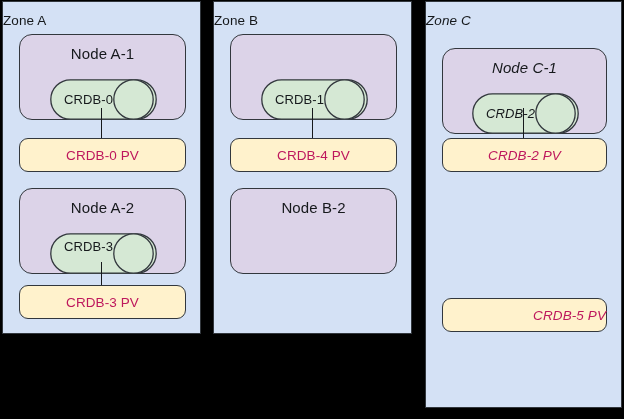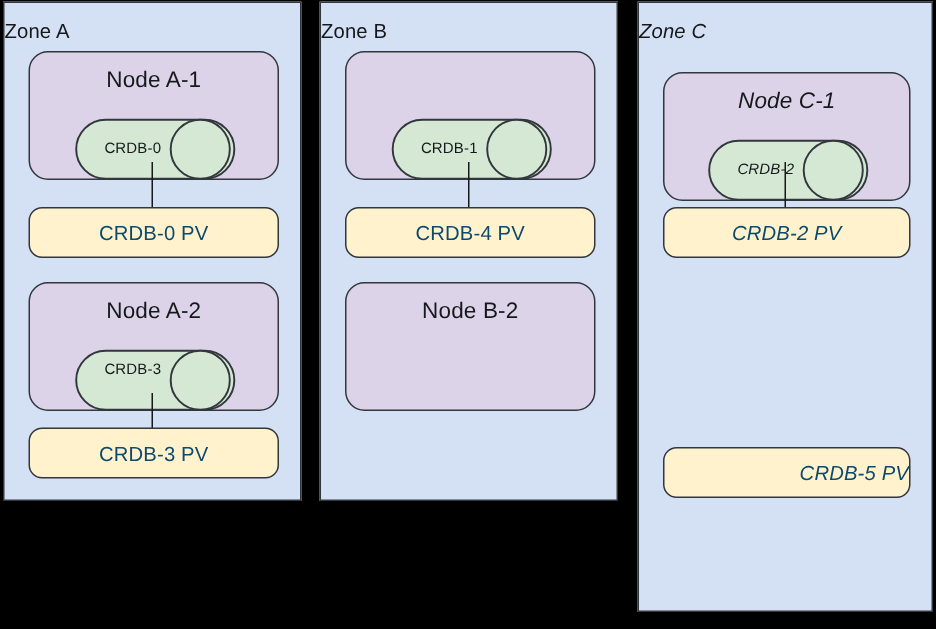--- a/index.html
+++ b/index.html
@@ -66,21 +66,21 @@
   }
   .db-label {
     position: absolute;
     left: 0;
     top: 0;
     width: 72%;
     height: 100%;
     display: flex;
     align-items: center;
     justify-content: center;
-    font-size: 10px;
+    font-size: 13px;
     color: #16191c;
     letter-spacing: 0.1px;
     pointer-events: none;
   }
 
   
   .connector {
     position: absolute;
     width: 0;
     border-left: 1.6px solid #16191c;
@@ -92,21 +92,21 @@
     box-sizing: border-box;
     background: #fff2cc;
     border: 1px solid #32373d;
     border-radius: 9px;
     display: flex;
     align-items: center;
     justify-content: center;
   }
   .pv-label {
     font-size: 13.5px;
-    color: #0c4a6e;
+    color: #be185d;
     letter-spacing: 0.1px;
   }
 </style>
 </head>
 <body>
 
 <div id="canvas">
 
   <div class="zone" style="left:2px; top:1px; width:199px; height:333px;">
     <div class="zone-label">Zone A</div>

